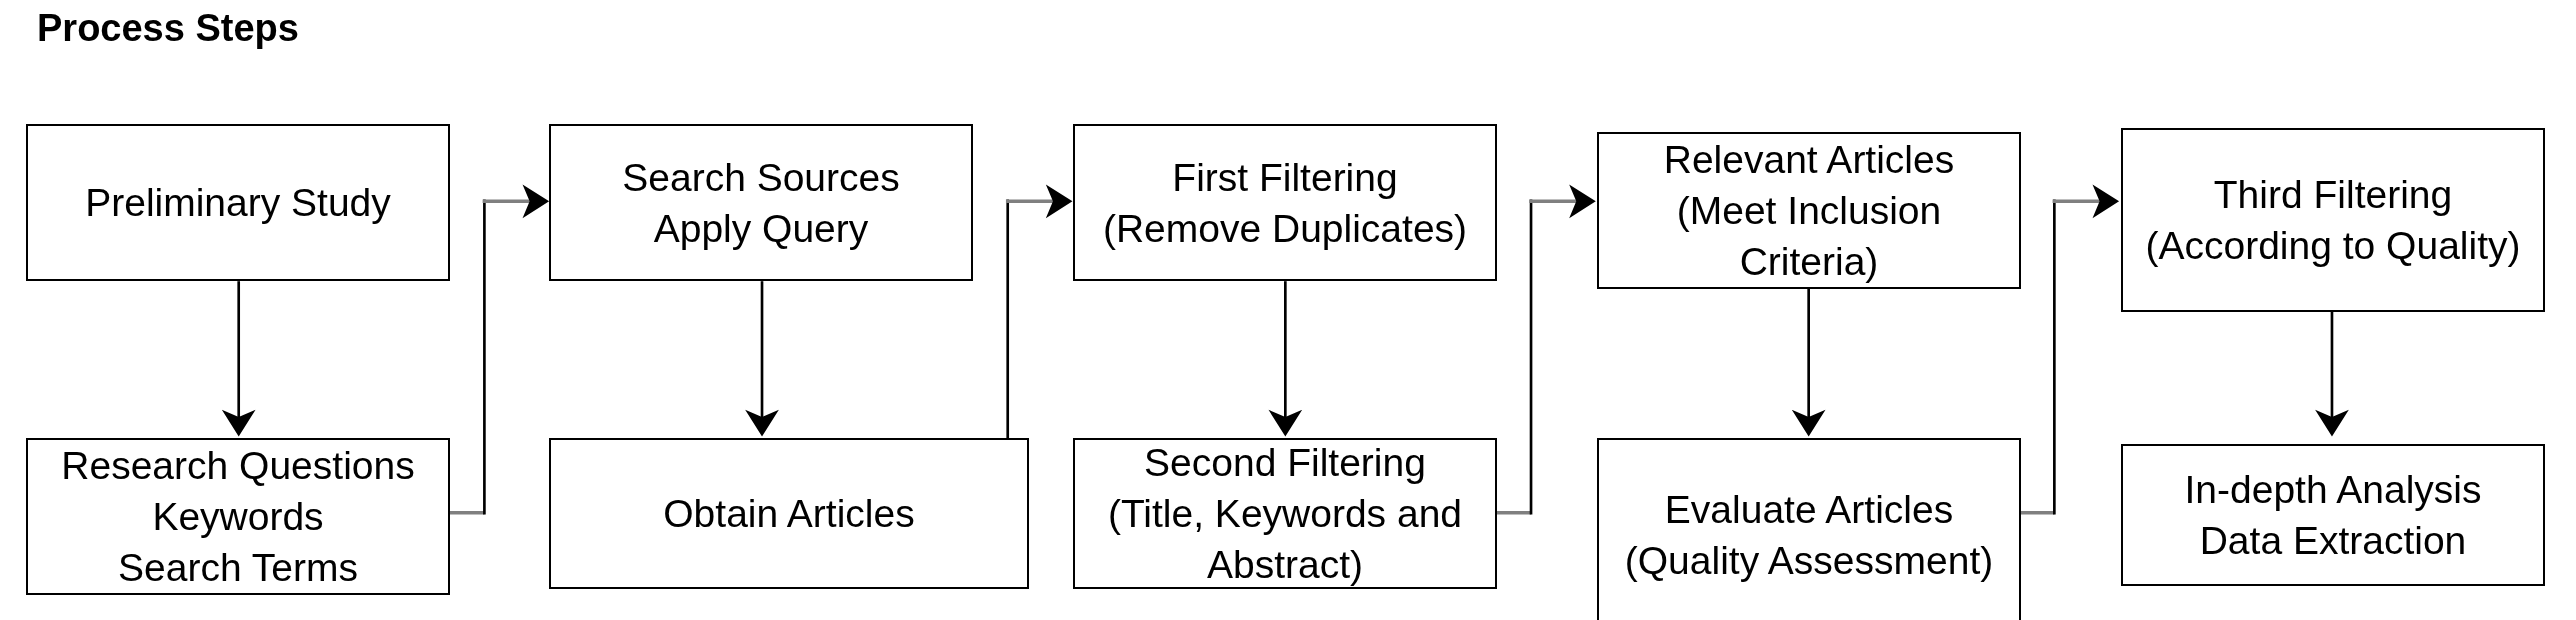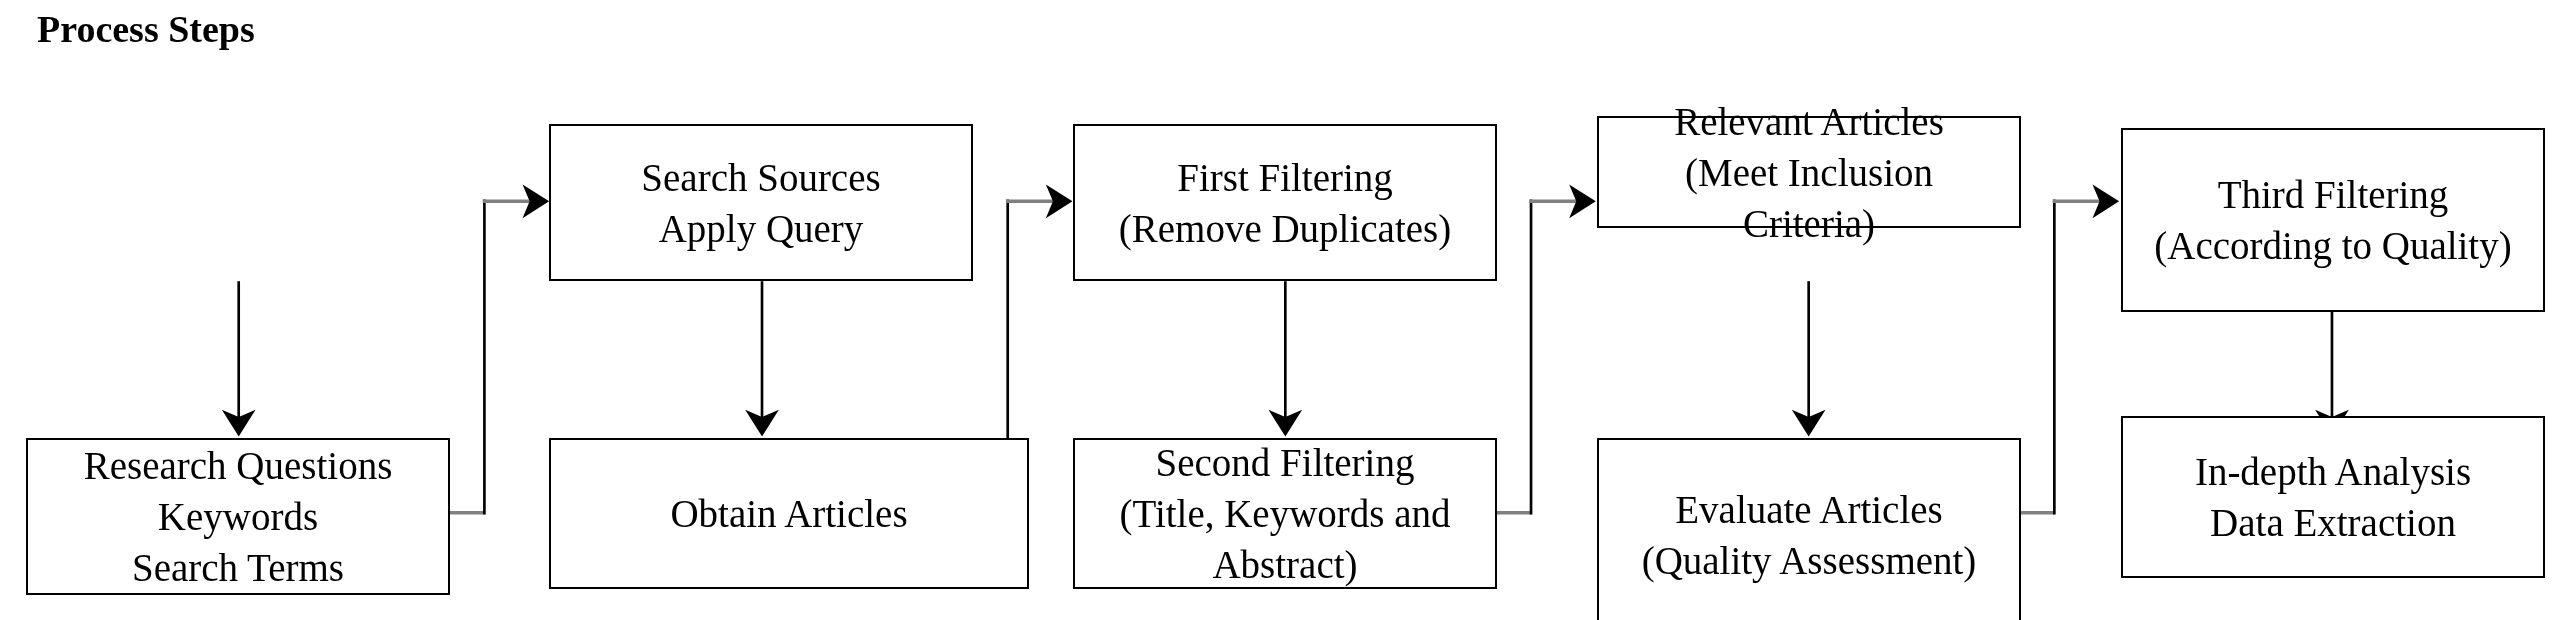--- a/index.html
+++ b/index.html
@@ -6,21 +6,21 @@
     margin: 0;
     padding: 0;
     background: var(--background, #ffffff);
   }
   .canvas {
     position: relative;
     width: 2576px;
     height: 620px;
     background: var(--background, #ffffff);
     overflow: hidden;
-    font-family: Liberation Serif, serif;
+    font-family: Liberation Sans, sans-serif;
   }
   .title {
     position: absolute;
     left: 37px;
     top: 7px;
     font-size: 38px;
     font-weight: bold;
     color: var(--text, #000000);
     white-space: nowrap;
   }
@@ -92,29 +92,32 @@
     <line class="c-vline" x1="1448" y1="317" x2="1448" y2="487"></line>
     <polygon class="c-head" points="1429,462 1448,492 1467,462 1448,470"></polygon>
 
     <line class="c-vline" x1="2038" y1="317" x2="2038" y2="487"></line>
     <polygon class="c-head" points="2019,462 2038,492 2057,462 2038,470"></polygon>
 
     <line class="c-vline" x1="2628" y1="317" x2="2628" y2="487"></line>
     <polygon class="c-head" points="2609,462 2628,492 2647,462 2628,470"></polygon>
   </svg>
 
+  <div class="box" style="left:26px;top:124px;width:424px;height:157px">
+    <span class="step-label">Preliminary Study</span>
+  </div>
   <div class="box" style="left:549px;top:124px;width:424px;height:157px">
     <span class="step-label">Search Sources
 Apply Query</span>
   </div>
   <div class="box" style="left:1073px;top:124px;width:424px;height:157px">
     <span class="step-label">First Filtering
 (Remove Duplicates)</span>
   </div>
-  <div class="box" style="left:1597px;top:116px;width:424px;height:112px">
+  <div class="box" style="left:1597px;top:132px;width:424px;height:157px">
     <span class="step-label">Relevant Articles
 (Meet Inclusion
 Criteria)</span>
   </div>
   <div class="box" style="left:2121px;top:128px;width:424px;height:184px">
     <span class="step-label">Third Filtering
 (According to Quality)</span>
   </div>
 
   <div class="box" style="left:26px;top:438px;width:424px;height:157px">
@@ -127,19 +130,19 @@
   </div>
   <div class="box" style="left:1073px;top:438px;width:424px;height:151px">
     <span class="step-label">Second Filtering
 (Title, Keywords and
 Abstract)</span>
   </div>
   <div class="box" style="left:1597px;top:438px;width:424px;height:194px">
     <span class="step-label">Evaluate Articles
 (Quality Assessment)</span>
   </div>
-  <div class="box" style="left:2121px;top:416px;width:424px;height:162px">
+  <div class="box" style="left:2121px;top:444px;width:424px;height:142px">
     <span class="step-label">In-depth Analysis
 Data Extraction</span>
   </div>
 
 </div>
 
 
 </body></html>

